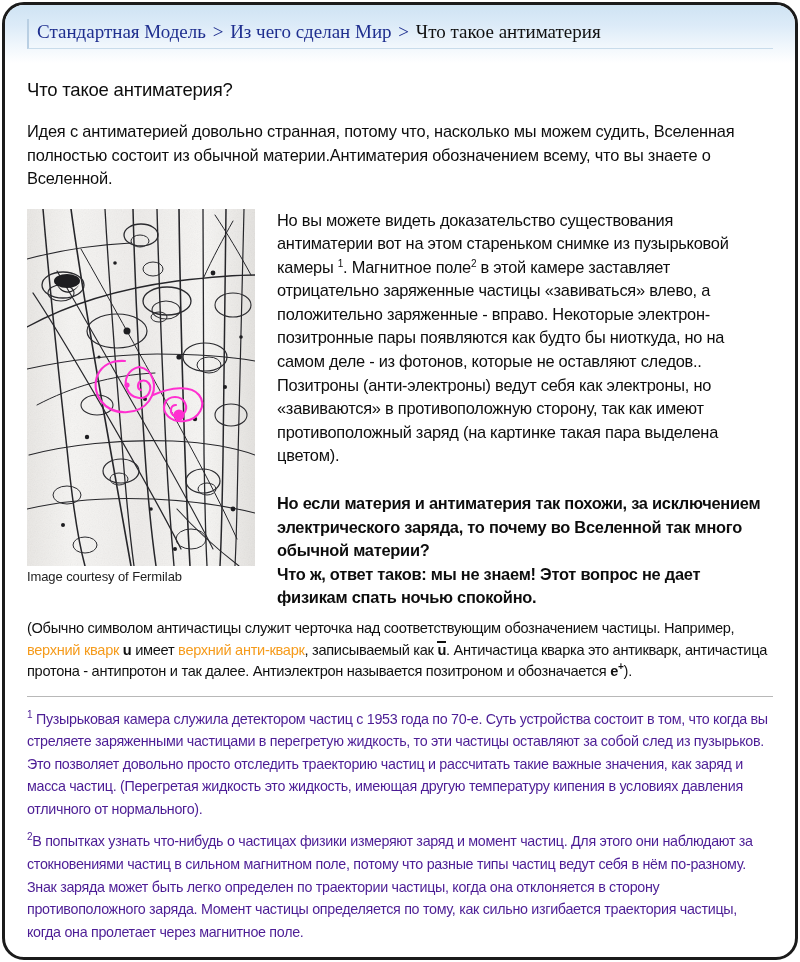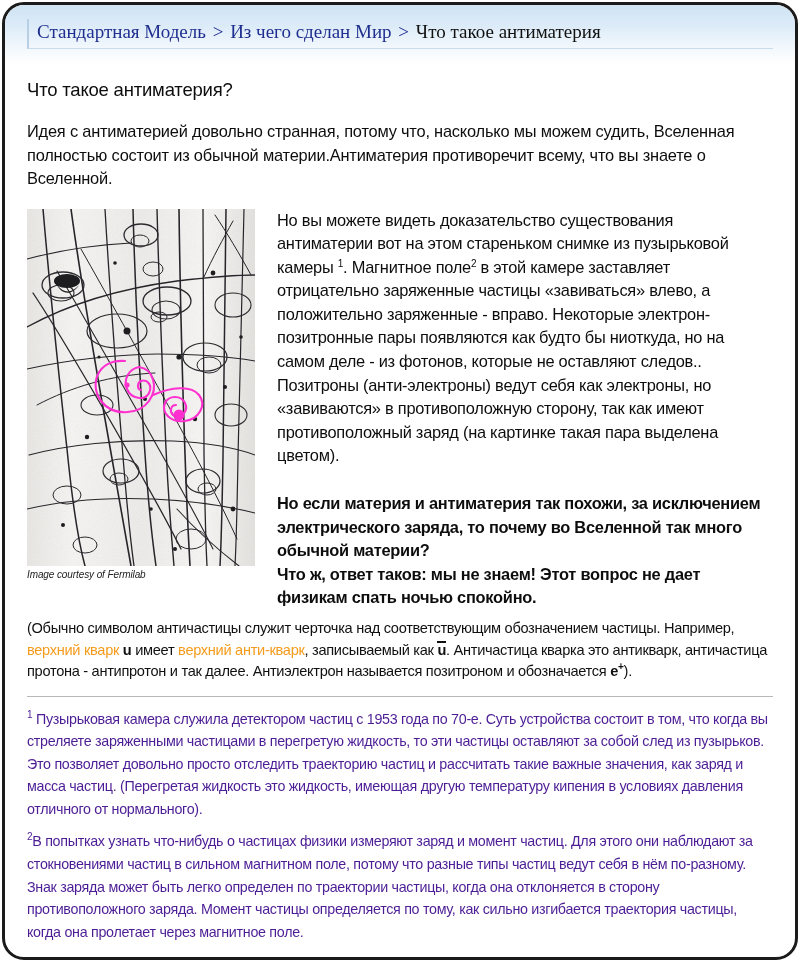--- a/index.html
+++ b/index.html
@@ -104,22 +104,21 @@
     position: relative;
     width: 228px;
     height: 357px;
     background: #f3f2f0;
     overflow: hidden;
     display: block;
   }
   .bubble-photo svg { display: block; }
   .figure-caption {
     margin-top: 3px;
-    font-size: 10px;
-    font-style: italic;
+    font-size: 13px;
     color: #222222;
     letter-spacing: -0.1px;
   }
 
   .body-col {
     overflow: hidden;
     padding-left: 6px;
     margin-top: 9px;
   }
   .body-col p {
@@ -197,21 +196,21 @@
         <span class="crumb-sep">&gt;</span>
         <span class="crumb-current">Что такое антиматерия</span>
       </div>
     </div>
   </div>
 
   <div class="content">
 
     <h1 class="page-title">Что такое антиматерия?</h1>
 
-    <p class="intro">Идея с антиматерией довольно странная, потому что, насколько мы можем судить, Вселенная полностью состоит из обычной материи.Антиматерия противоречит всему, что вы знаете о Вселенной.</p>
+    <p class="intro">Идея с антиматерией довольно странная, потому что, насколько мы можем судить, Вселенная полностью состоит из обычной материи.Антиматерия обозначением всему, что вы знаете о Вселенной.</p>
 
     <div class="figure-row">
 
       <div class="figure">
         <div class="bubble-photo">
           <svg width="228" height="357" viewBox="0 0 228 357" xmlns="http://www.w3.org/2000/svg">
             <defs>
               <linearGradient id="bgv" x1="0" y1="0" x2="1" y2="0">
                 <stop offset="0%" stop-color="#e9e7e4"></stop>
                 <stop offset="20%" stop-color="#f6f5f3"></stop>

